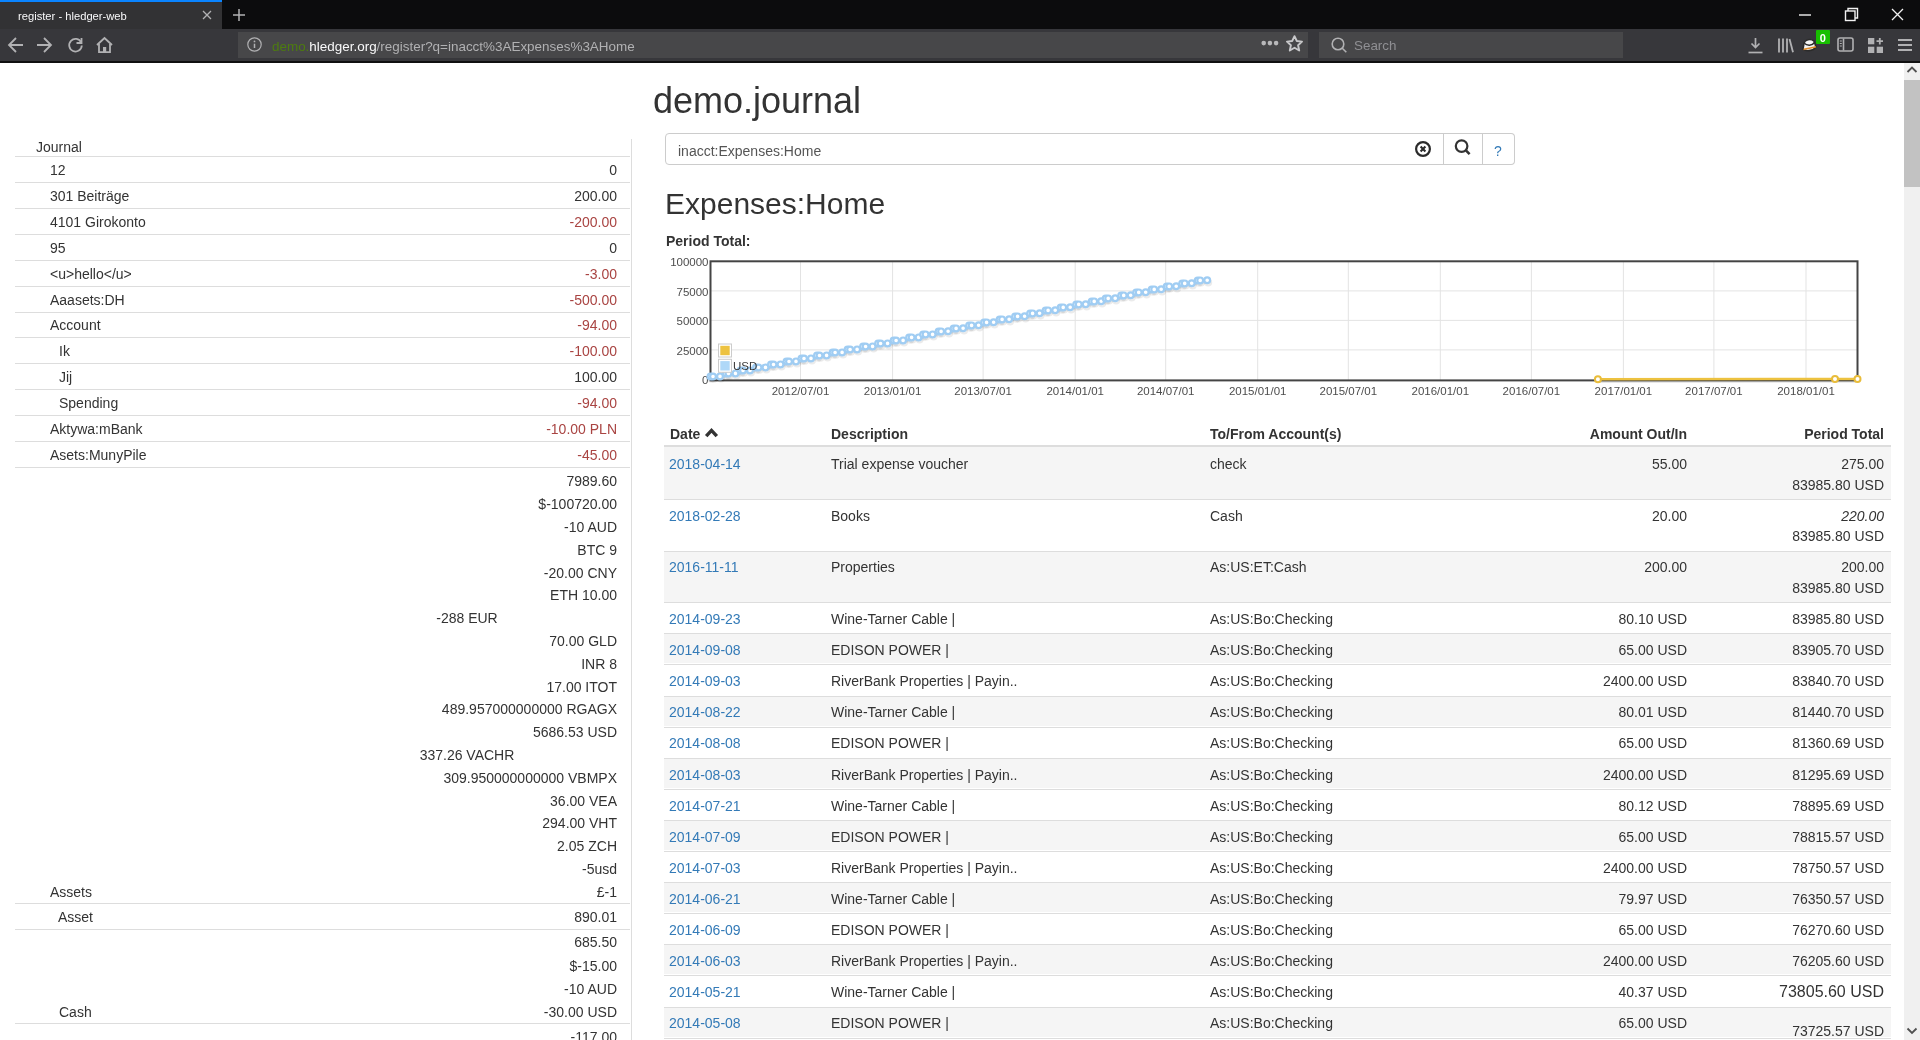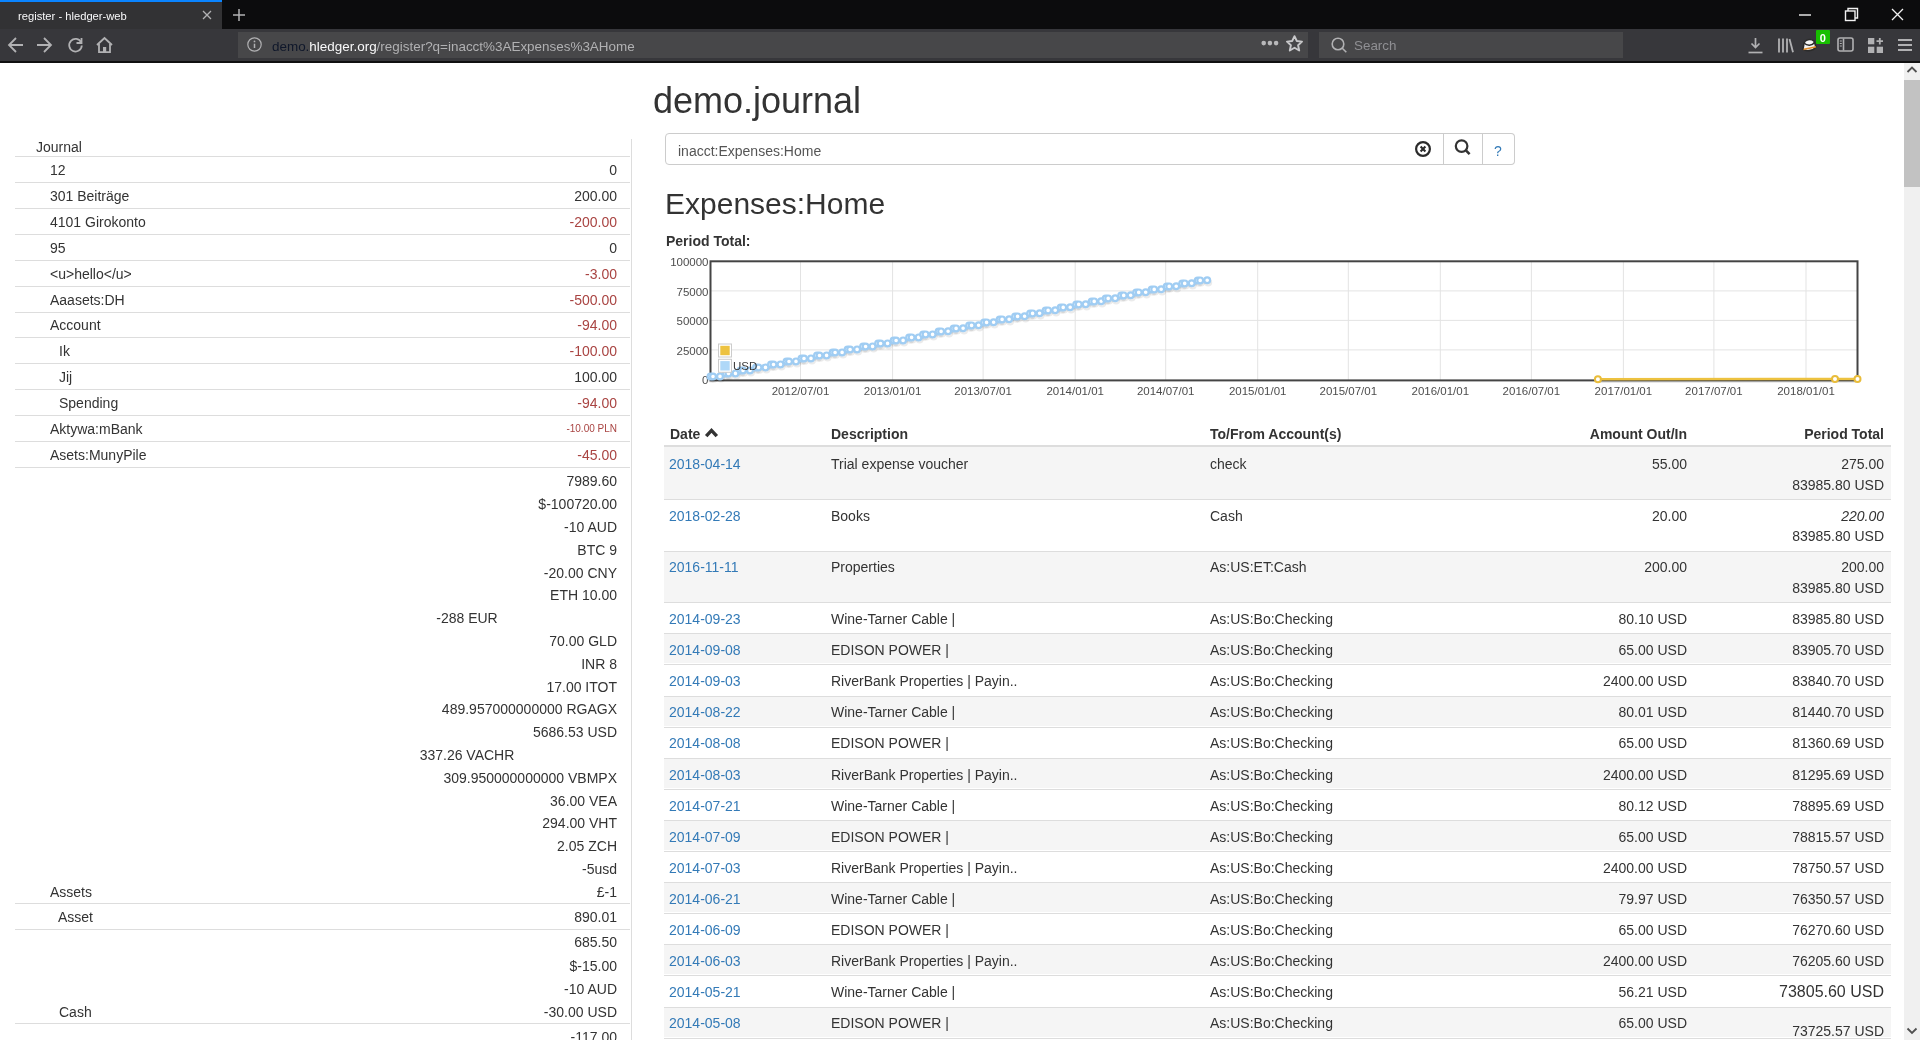--- a/index.html
+++ b/index.html
@@ -41,21 +41,21 @@
     <path d="M2 9 L9.5 2 L17 9" stroke="#b1b1b3" stroke-width="1.8" fill="none"></path>
     <path d="M4 8 L4 16.2 L15 16.2 L15 8" stroke="#b1b1b3" stroke-width="1.8" fill="none"></path>
     <rect x="8" y="11" width="3.2" height="5.2" fill="#b1b1b3"></rect>
   </svg>
 <div class="r" style="left:238px;top:32px;width:1070px;height:25.5px;background:#474749;"></div>
 <svg class="r" style="left:247px;top:37px" width="15" height="15">
     <circle cx="7.5" cy="7.5" r="6.7" stroke="#b1b1b3" stroke-width="1.2" fill="none"></circle>
     <path d="M7.5 6.7 L7.5 11" stroke="#b1b1b3" stroke-width="1.5"></path>
     <circle cx="7.5" cy="4.4" r="0.9" fill="#b1b1b3"></circle>
   </svg>
-<div class="t" style="font-size:13.45px;line-height:13.45px;color:#333;top:40px;left:272px;"><span style="color:#0f172a">demo.</span><span style="color:#f9f9fa">hledger.org</span><span style="color:#b1b1b3">/register?q=inacct%3AExpenses%3AHome</span></div>
+<div class="t" style="font-size:13.45px;line-height:13.45px;color:#333;top:40px;left:272px;"><span style="color:#4d7c0f">demo.</span><span style="color:#f9f9fa">hledger.org</span><span style="color:#b1b1b3">/register?q=inacct%3AExpenses%3AHome</span></div>
 <svg class="r" style="left:1260px;top:38.5px" width="20" height="9">
     <circle cx="3.7" cy="4.1" r="2.3" fill="#b8b8ba"></circle>
     <circle cx="9.9" cy="4.1" r="2.3" fill="#b8b8ba"></circle>
     <circle cx="16.1" cy="4.1" r="2.3" fill="#b8b8ba"></circle>
   </svg>
 <svg class="r" style="left:1286px;top:35px" width="17" height="17">
     <path d="M8.5 1.2 L10.8 6 L16 6.6 L12.1 10.2 L13.2 15.5 L8.5 12.8 L3.8 15.5 L4.9 10.2 L1 6.6 L6.2 6 Z" stroke="#c8c8ca" stroke-width="1.9" fill="none" stroke-linejoin="round"></path>
   </svg>
 <div class="r" style="left:1319px;top:32px;width:304px;height:25.5px;background:#474749;"></div>
 <svg class="r" style="left:1331px;top:36.5px" width="17" height="17">
@@ -120,21 +120,21 @@
 <div class="t" style="font-size:14px;line-height:14px;color:#333;top:344px;left:59px;">Ik</div>
 <div class="t" style="font-size:14px;line-height:14px;color:#a94442;top:344px;left:417px;width:200px;text-align:right;">-100.00</div>
 <div class="r" style="left:15px;top:363px;width:615px;height:1px;background:#ddd;"></div>
 <div class="t" style="font-size:14px;line-height:14px;color:#333;top:370px;left:59px;">Jij</div>
 <div class="t" style="font-size:14px;line-height:14px;color:#333;top:370px;left:417px;width:200px;text-align:right;">100.00</div>
 <div class="r" style="left:15px;top:389px;width:615px;height:1px;background:#ddd;"></div>
 <div class="t" style="font-size:14px;line-height:14px;color:#333;top:396px;left:59px;">Spending</div>
 <div class="t" style="font-size:14px;line-height:14px;color:#a94442;top:396px;left:417px;width:200px;text-align:right;">-94.00</div>
 <div class="r" style="left:15px;top:415px;width:615px;height:1px;background:#ddd;"></div>
 <div class="t" style="font-size:14px;line-height:14px;color:#333;top:422px;left:50px;">Aktywa:mBank</div>
-<div class="t" style="font-size:10px;line-height:14px;color:#a94442;top:422px;left:417px;width:200px;text-align:right;">-10.00 PLN</div>
+<div class="t" style="font-size:14px;line-height:14px;color:#a94442;top:422px;left:417px;width:200px;text-align:right;">-10.00 PLN</div>
 <div class="r" style="left:15px;top:441px;width:615px;height:1px;background:#ddd;"></div>
 <div class="t" style="font-size:14px;line-height:14px;color:#333;top:448px;left:50px;">Asets:MunyPile</div>
 <div class="t" style="font-size:14px;line-height:14px;color:#a94442;top:448px;left:417px;width:200px;text-align:right;">-45.00</div>
 <div class="r" style="left:15px;top:467px;width:615px;height:1px;background:#ddd;"></div>
 <div class="t" style="font-size:14px;line-height:14px;color:#333;top:474px;left:317px;width:300px;text-align:right;">7989.60</div>
 <div class="t" style="font-size:14px;line-height:14px;color:#333;top:497px;left:317px;width:300px;text-align:right;">$-100720.00</div>
 <div class="t" style="font-size:14px;line-height:14px;color:#333;top:520px;left:317px;width:300px;text-align:right;">-10 AUD</div>
 <div class="t" style="font-size:14px;line-height:14px;color:#333;top:543px;left:317px;width:300px;text-align:right;">BTC 9</div>
 <div class="t" style="font-size:14px;line-height:14px;color:#333;top:566px;left:317px;width:300px;text-align:right;">-20.00 CNY</div>
 <div class="t" style="font-size:14px;line-height:14px;color:#333;top:588px;left:317px;width:300px;text-align:right;">ETH 10.00</div>
@@ -530,21 +530,21 @@
 <div class="r" style="left:664px;top:944px;width:1227px;height:1px;background:#ddd;"></div>
 <div class="t" style="font-size:14px;line-height:14px;color:#337ab7;top:954px;left:669px;">2014-06-03</div>
 <div class="t" style="font-size:14px;line-height:14px;color:#333;top:954px;left:831px;">RiverBank Properties | Payin..</div>
 <div class="t" style="font-size:14px;line-height:14px;color:#333;top:954px;left:1210px;">As:US:Bo:Checking</div>
 <div class="t" style="font-size:14px;line-height:14px;color:#333;top:954px;left:1467px;width:220px;text-align:right;">2400.00 USD</div>
 <div class="t" style="font-size:14px;line-height:14px;color:#333;top:954px;left:1664px;width:220px;text-align:right;">76205.60 USD</div>
 <div class="r" style="left:664px;top:975px;width:1227px;height:1px;background:#ddd;"></div>
 <div class="t" style="font-size:14px;line-height:14px;color:#337ab7;top:985px;left:669px;">2014-05-21</div>
 <div class="t" style="font-size:14px;line-height:14px;color:#333;top:985px;left:831px;">Wine-Tarner Cable |</div>
 <div class="t" style="font-size:14px;line-height:14px;color:#333;top:985px;left:1210px;">As:US:Bo:Checking</div>
-<div class="t" style="font-size:14px;line-height:14px;color:#333;top:985px;left:1467px;width:220px;text-align:right;">56.21 USD</div>
+<div class="t" style="font-size:14px;line-height:14px;color:#333;top:985px;left:1467px;width:220px;text-align:right;">40.37 USD</div>
 <div class="t" style="font-size:16px;line-height:14px;color:#333;top:985px;left:1664px;width:220px;text-align:right;">73805.60 USD</div>
 <div class="r" style="left:664px;top:1007px;width:1227px;height:30.1px;background:#f5f5f5;"></div>
 <div class="r" style="left:664px;top:1007px;width:1227px;height:1px;background:#ddd;"></div>
 <div class="t" style="font-size:14px;line-height:14px;color:#337ab7;top:1016px;left:669px;">2014-05-08</div>
 <div class="t" style="font-size:14px;line-height:14px;color:#333;top:1016px;left:831px;">EDISON POWER |</div>
 <div class="t" style="font-size:14px;line-height:14px;color:#333;top:1016px;left:1210px;">As:US:Bo:Checking</div>
 <div class="t" style="font-size:14px;line-height:14px;color:#333;top:1016px;left:1467px;width:220px;text-align:right;">65.00 USD</div>
 <div class="t" style="font-size:14px;line-height:14px;color:#333;top:1016px;left:1664px;width:220px;text-align:right;margin-top:8px;">73725.57 USD</div>
 <div class="r" style="left:664px;top:1038px;width:1227px;height:1px;background:#ddd;"></div>
 <div class="r" style="left:1904px;top:62.7px;width:16px;height:977.3px;background:#f0f0f0;"></div>

